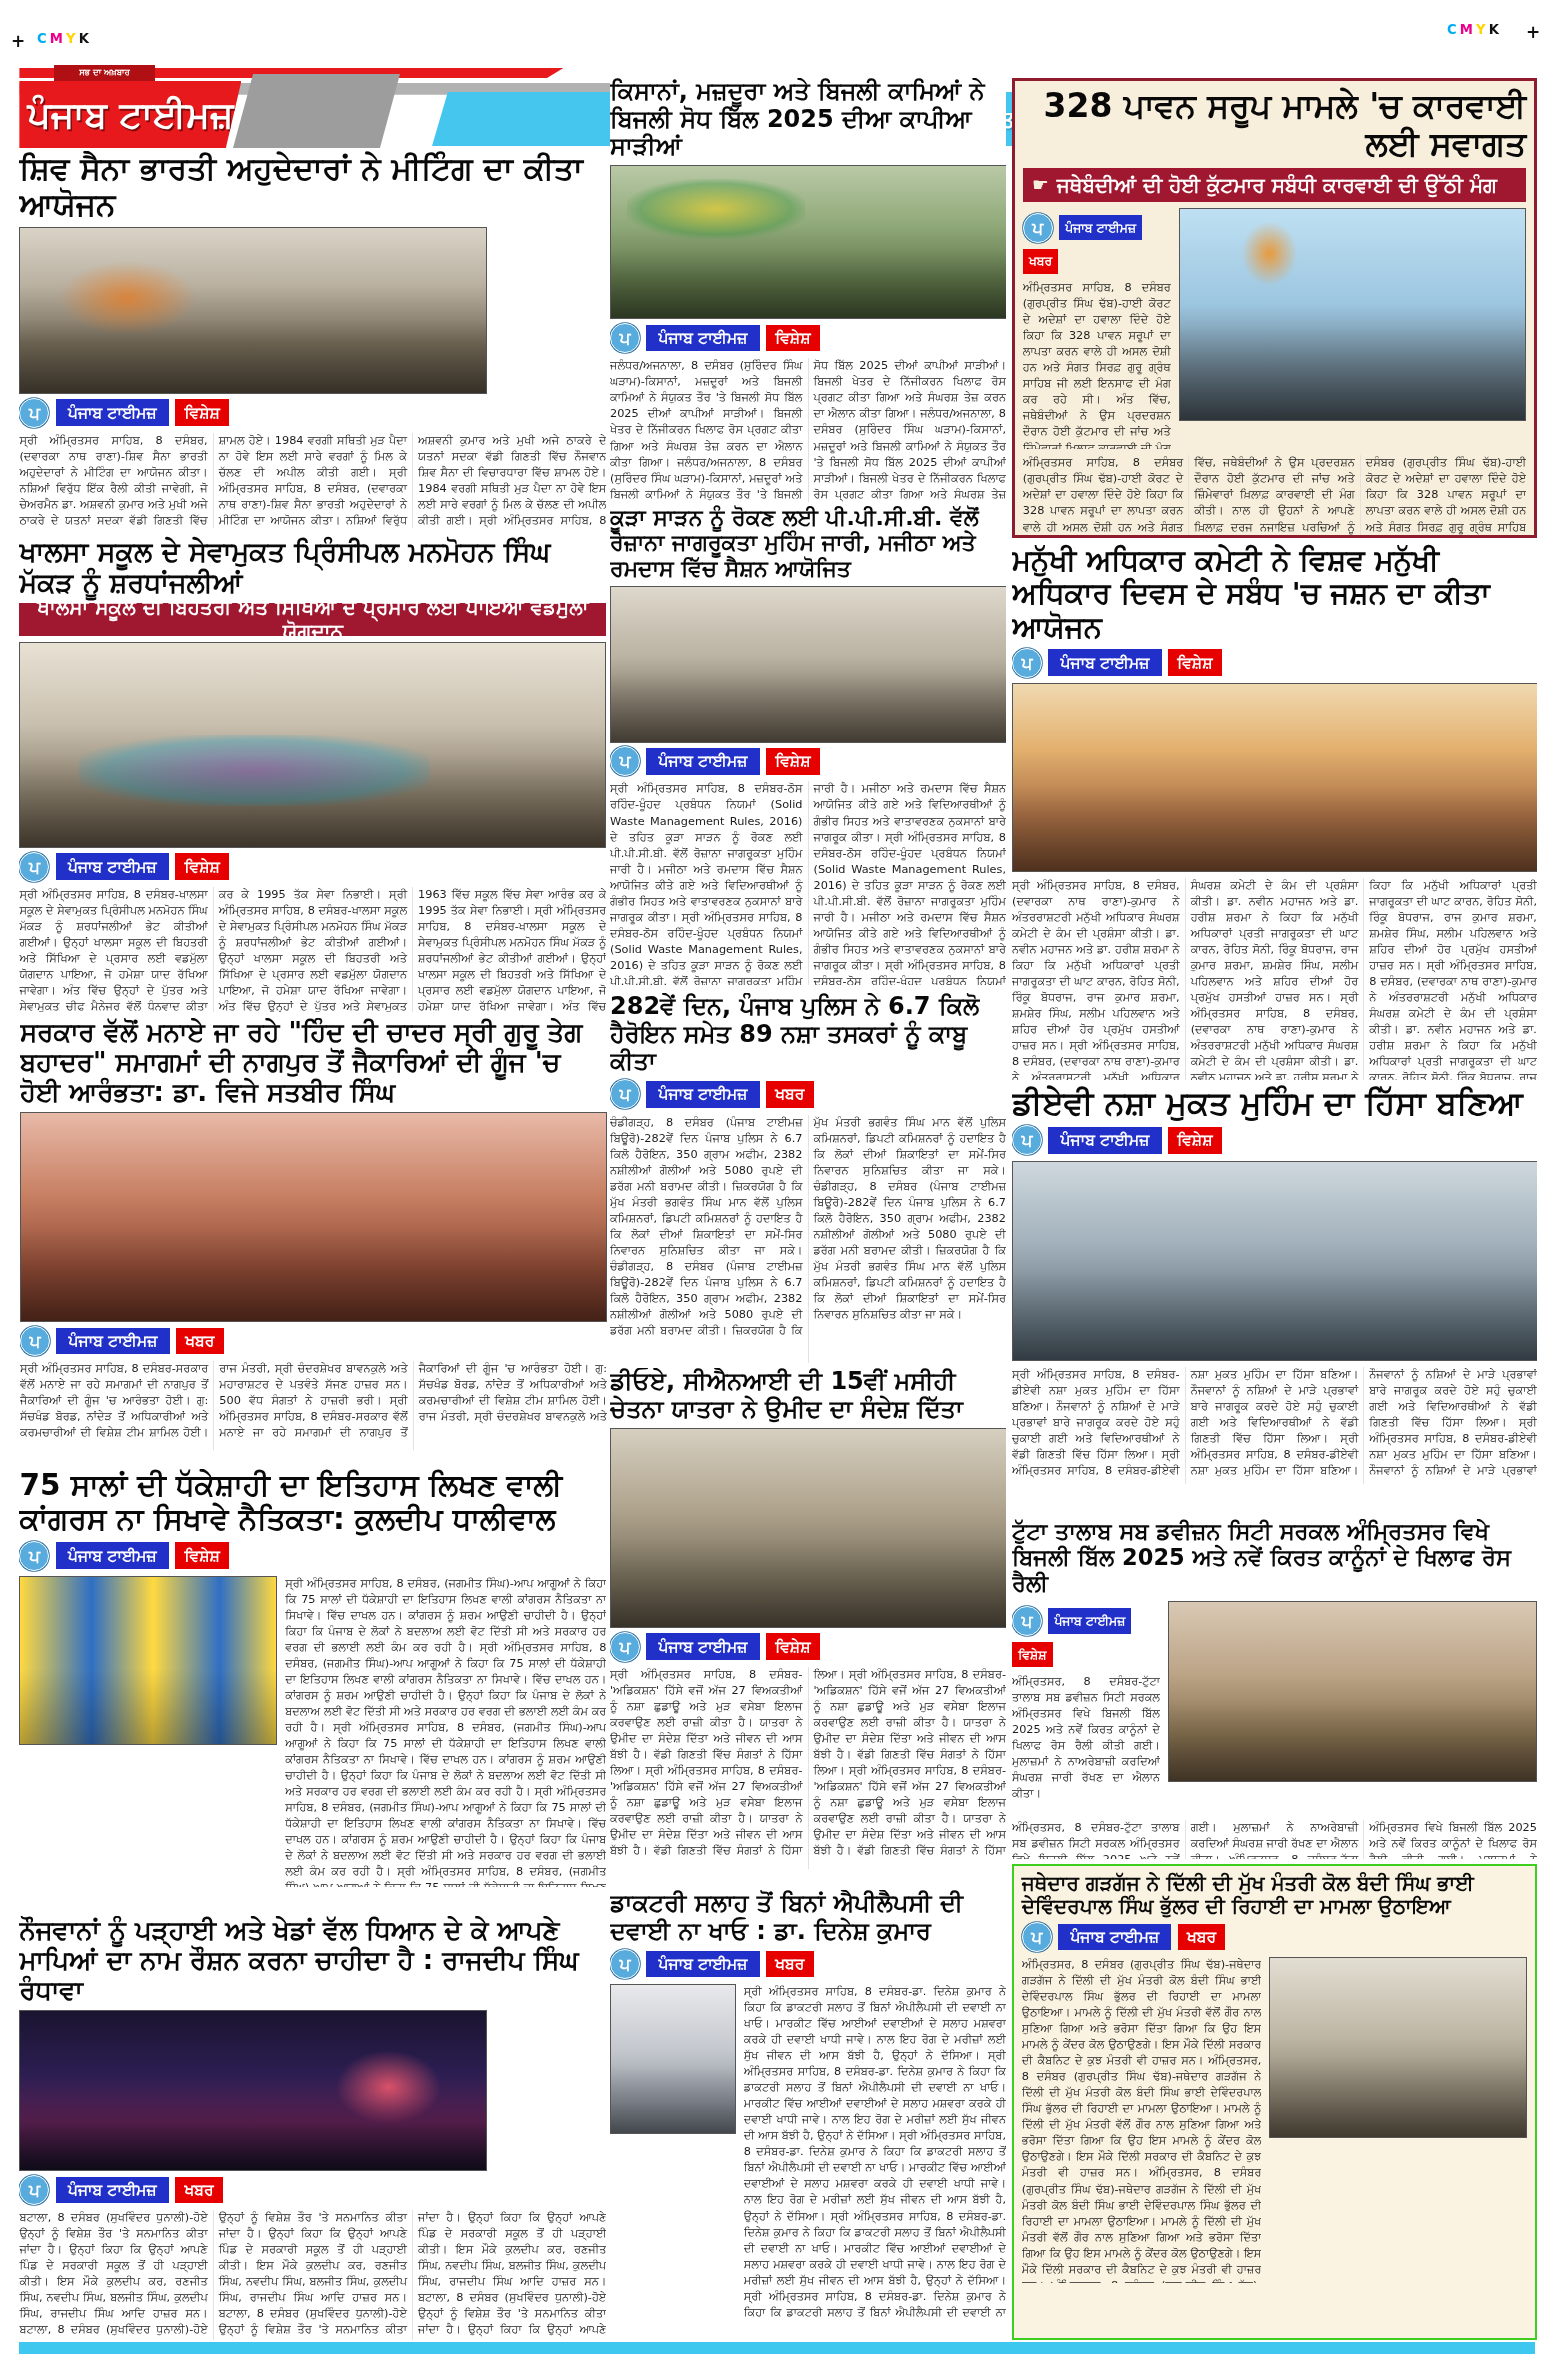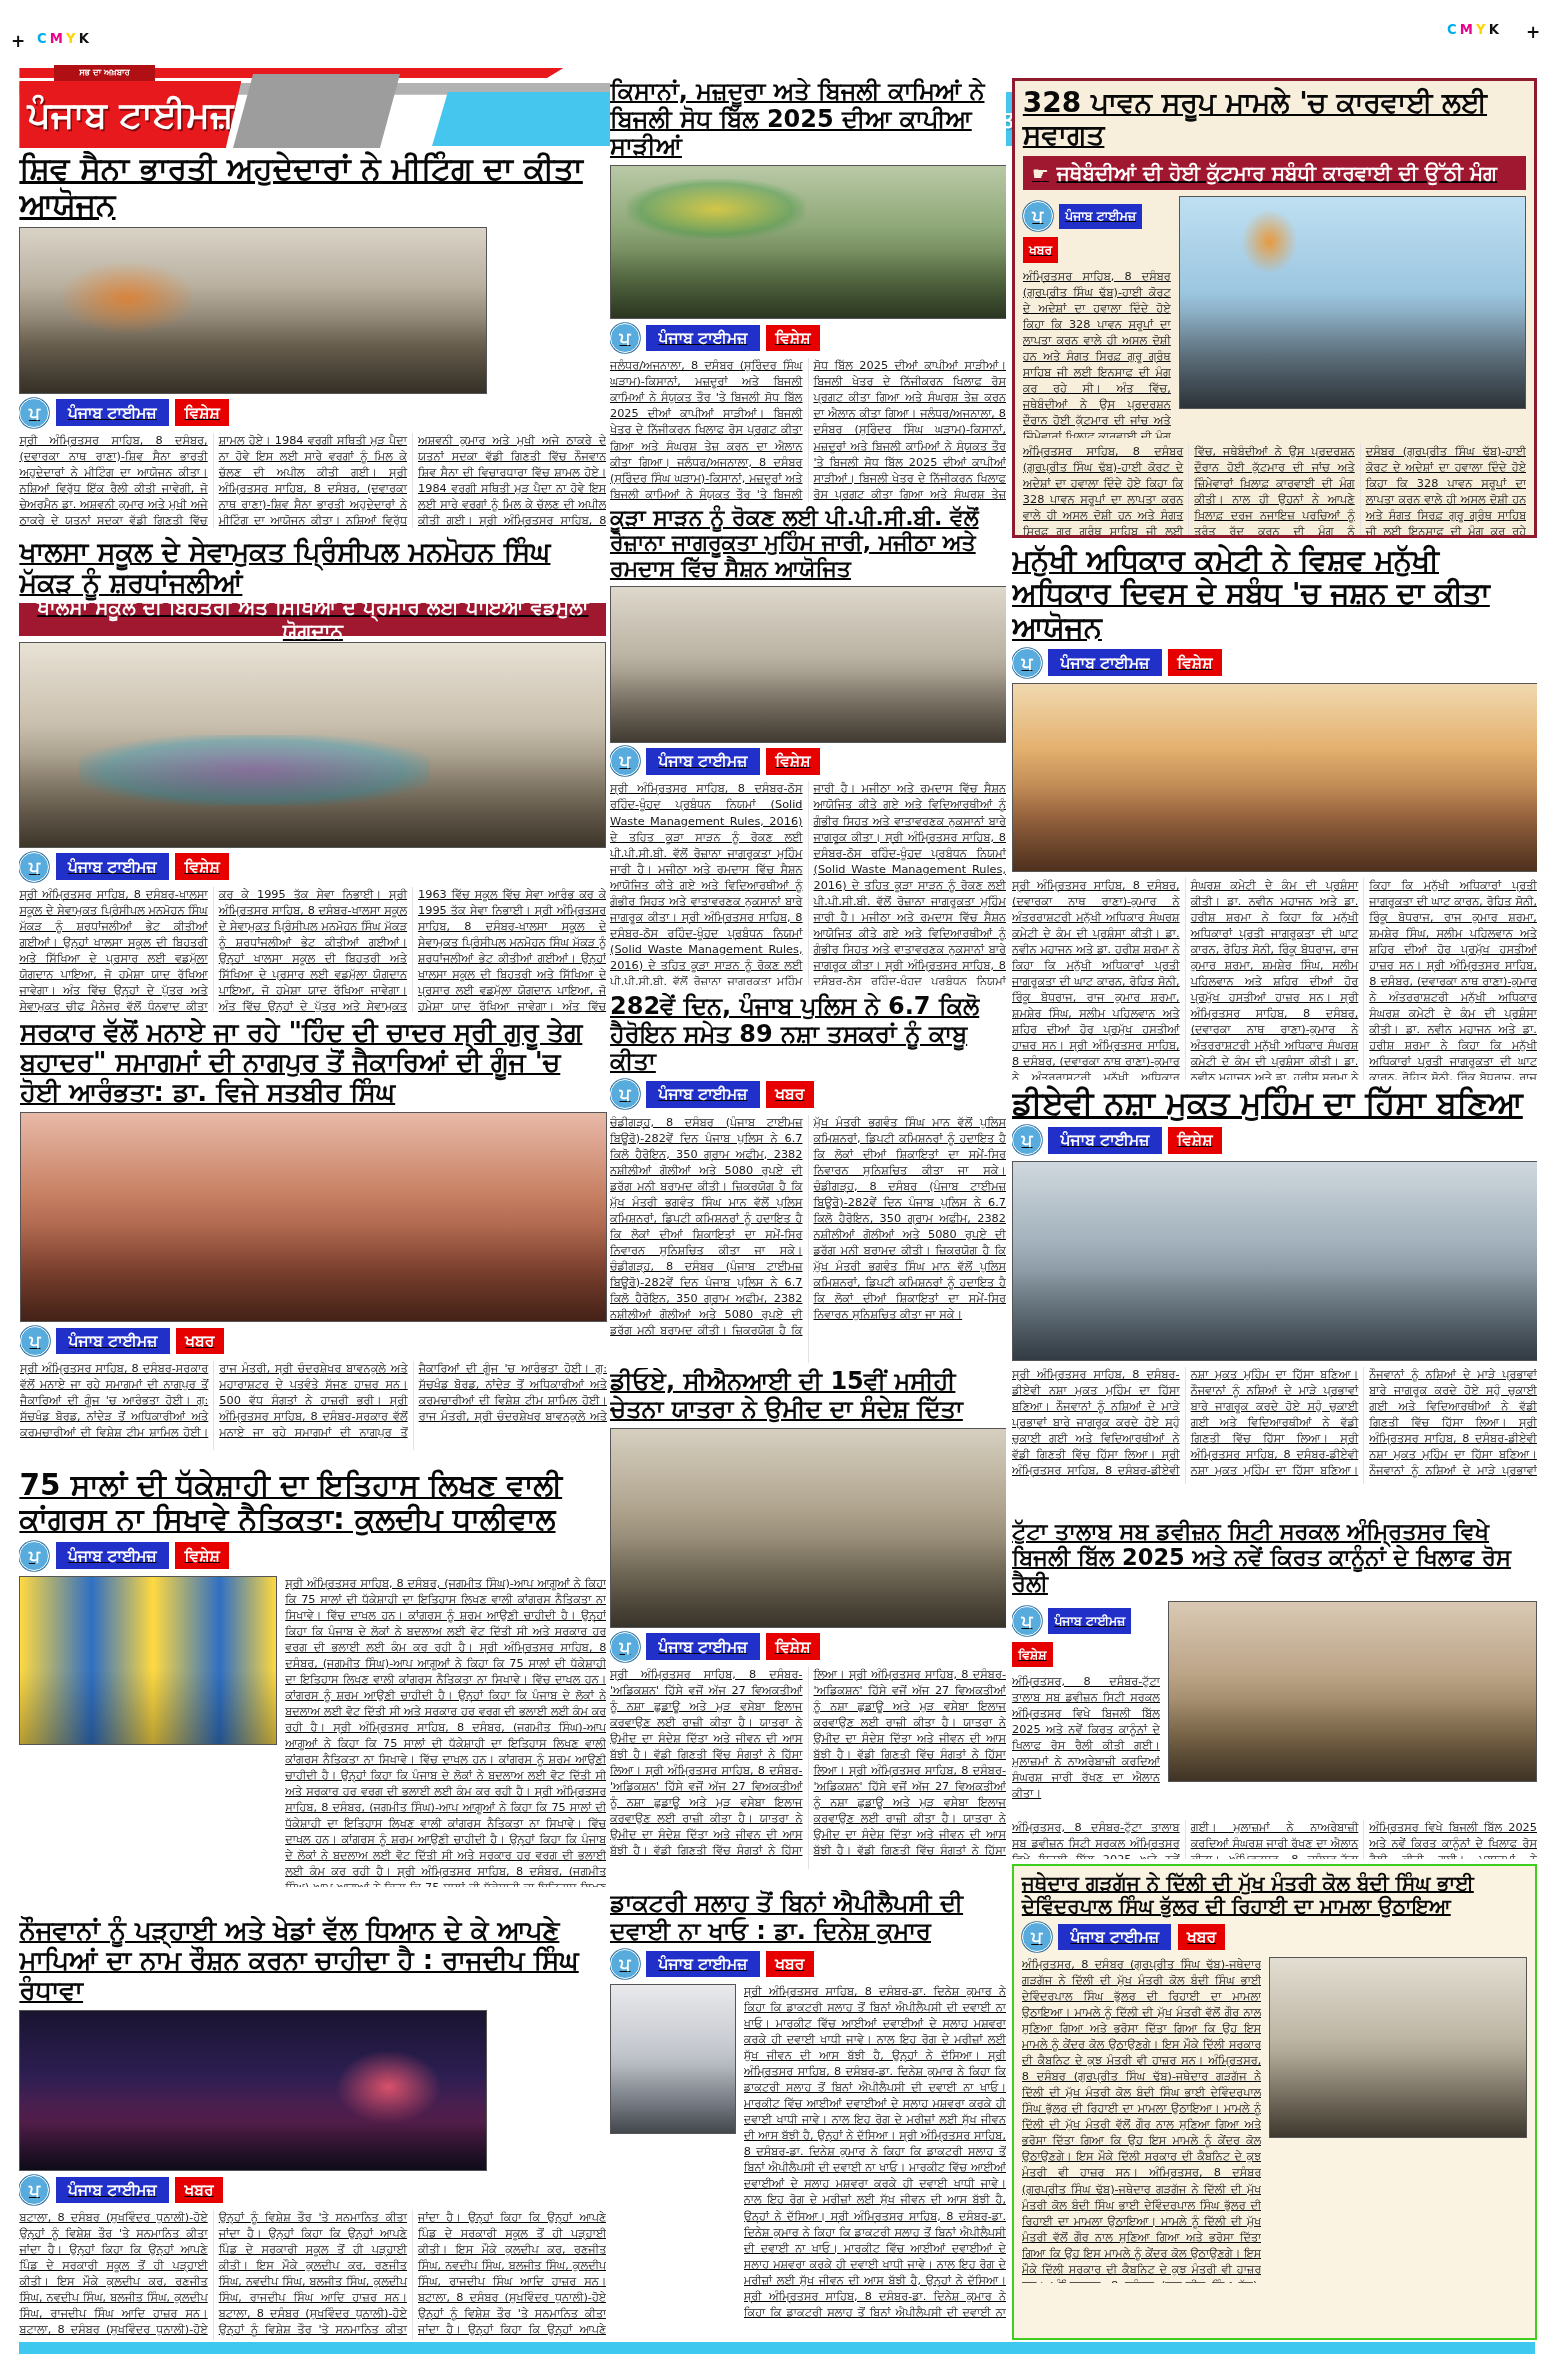--- a/index.html
+++ b/index.html
@@ -13,21 +13,21 @@
   .mast-gray-strip{background:#b2b2b2;clip-path:polygon(0 0,100% 0,98% 100%,0 100%);}
   .mast-gray-slab{background:#9d9d9d;clip-path:polygon(12% 0,100% 0,88% 100%,0 100%);}
   .logo-tab{background:#b01014;color:#fff;font-size:8.5px;text-align:center;line-height:15.5px;font-weight:bold;}
   .logo-box{background:#e8191c;clip-path:polygon(0 0,100% 0,93% 100%,0 100%);display:flex;align-items:center;justify-content:center;}
   .logo-box span{color:#fff;font-weight:bold;font-size:36px;text-shadow:1.6px 1.6px 0 #7d0a0c;}
   .edition-bar{background:#45c6ee;clip-path:polygon(1.5% 0,100% 0,100% 100%,0 100%);display:flex;align-items:center;justify-content:center;}
   .edition-bar span{color:#fff;font-weight:bold;font-size:23px;text-shadow:0.8px 0.8px 1.6px #1a7ea3;}
   .datebox{background:#fff;border:0.8px solid #222;display:flex;align-items:center;justify-content:center;font-weight:bold;font-size:14.8px;color:#111;}
   .pagenum{color:#fff;font-weight:bold;font-size:47px;font-style:italic;text-shadow:1.6px 1.6px 1.6px #1a7ea3;}
   
-  .art{position:absolute;overflow:hidden;background:#fff;text-decoration:underline;}
+  .art{position:absolute;overflow:hidden;background:#fff;}
   .hl{font-weight:bold;color:#090909;line-height:1.15;margin:0 0 4.7px 0;letter-spacing:0;}
   .sub-maroon{background:#a01830;color:#fff;font-weight:bold;text-align:center;display:flex;align-items:center;justify-content:center;margin-bottom:6.2px;}
   .sub-cyan{background:#12d8ec;color:#fff;font-weight:bold;text-align:center;display:flex;align-items:center;justify-content:center;margin-bottom:6.2px;}
   .badge-row{display:flex;align-items:center;gap:6.2px;margin:4.7px 0 6.2px 0;height:28px;}
   .badge-circle{width:28px;height:28px;border-radius:50%;background:#58abdd;color:#fff;font-weight:bold;font-size:17px;display:flex;align-items:center;justify-content:center;border:1.6px solid #fff;box-shadow:0 0 0 0.8px #2b6fa0;flex:0 0 auto;}
   .badge-pill{background:#2030c8;color:#fff;font-weight:bold;font-size:15.5px;padding:2.3px 12.4px;line-height:22px;flex:0 0 auto;}
   .badge-tag{background:#e60000;color:#fff;font-weight:bold;font-size:15.5px;padding:2.3px 9.3px;line-height:22px;flex:0 0 auto;}
   .body-txt{font-size:11.3px;line-height:1.42;color:#1c1c1c;text-align:justify;overflow:hidden;column-gap:11px;column-rule:0.8px solid #e2e2e2;}
   .photo{background:#888;border:0.8px solid #555;overflow:hidden;position:relative;}
   .photo:after{content:"";position:absolute;inset:0;background:linear-gradient(0deg,rgba(0,0,0,.28),rgba(255,255,255,0) 45%);}
@@ -203,21 +203,21 @@
       <div class="badge-pill">ਪੰਜਾਬ ਟਾਈਮਜ਼</div>
       <div class="badge-tag">ਖਬਰ</div>
     </div>
     <div style="overflow:hidden;height:334px;">
       <div class="photo ph-portrait fl" style="width:124px;height:148px;"></div>
       <div class="body-txt" style="height:334px;">ਸ੍ਰੀ ਅੰਮ੍ਰਿਤਸਰ ਸਾਹਿਬ, 8 ਦਸੰਬਰ-ਡਾ. ਦਿਨੇਸ਼ ਕੁਮਾਰ ਨੇ ਕਿਹਾ ਕਿ ਡਾਕਟਰੀ ਸਲਾਹ ਤੋਂ ਬਿਨਾਂ ਐਪੀਲੈਪਸੀ ਦੀ ਦਵਾਈ ਨਾ ਖਾਓ। ਮਾਰਕੀਟ ਵਿੱਚ ਆਈਆਂ ਦਵਾਈਆਂ ਦੇ ਸਲਾਹ ਮਸ਼ਵਰਾ ਕਰਕੇ ਹੀ ਦਵਾਈ ਖਾਧੀ ਜਾਵੇ। ਨਾਲ ਇਹ ਰੋਗ ਦੇ ਮਰੀਜ਼ਾਂ ਲਈ ਸੁੱਖ ਜੀਵਨ ਦੀ ਆਸ ਬੱਝੀ ਹੈ, ਉਨ੍ਹਾਂ ਨੇ ਦੱਸਿਆ। ਸ੍ਰੀ ਅੰਮ੍ਰਿਤਸਰ ਸਾਹਿਬ, 8 ਦਸੰਬਰ-ਡਾ. ਦਿਨੇਸ਼ ਕੁਮਾਰ ਨੇ ਕਿਹਾ ਕਿ ਡਾਕਟਰੀ ਸਲਾਹ ਤੋਂ ਬਿਨਾਂ ਐਪੀਲੈਪਸੀ ਦੀ ਦਵਾਈ ਨਾ ਖਾਓ। ਮਾਰਕੀਟ ਵਿੱਚ ਆਈਆਂ ਦਵਾਈਆਂ ਦੇ ਸਲਾਹ ਮਸ਼ਵਰਾ ਕਰਕੇ ਹੀ ਦਵਾਈ ਖਾਧੀ ਜਾਵੇ। ਨਾਲ ਇਹ ਰੋਗ ਦੇ ਮਰੀਜ਼ਾਂ ਲਈ ਸੁੱਖ ਜੀਵਨ ਦੀ ਆਸ ਬੱਝੀ ਹੈ, ਉਨ੍ਹਾਂ ਨੇ ਦੱਸਿਆ। ਸ੍ਰੀ ਅੰਮ੍ਰਿਤਸਰ ਸਾਹਿਬ, 8 ਦਸੰਬਰ-ਡਾ. ਦਿਨੇਸ਼ ਕੁਮਾਰ ਨੇ ਕਿਹਾ ਕਿ ਡਾਕਟਰੀ ਸਲਾਹ ਤੋਂ ਬਿਨਾਂ ਐਪੀਲੈਪਸੀ ਦੀ ਦਵਾਈ ਨਾ ਖਾਓ। ਮਾਰਕੀਟ ਵਿੱਚ ਆਈਆਂ ਦਵਾਈਆਂ ਦੇ ਸਲਾਹ ਮਸ਼ਵਰਾ ਕਰਕੇ ਹੀ ਦਵਾਈ ਖਾਧੀ ਜਾਵੇ। ਨਾਲ ਇਹ ਰੋਗ ਦੇ ਮਰੀਜ਼ਾਂ ਲਈ ਸੁੱਖ ਜੀਵਨ ਦੀ ਆਸ ਬੱਝੀ ਹੈ, ਉਨ੍ਹਾਂ ਨੇ ਦੱਸਿਆ। ਸ੍ਰੀ ਅੰਮ੍ਰਿਤਸਰ ਸਾਹਿਬ, 8 ਦਸੰਬਰ-ਡਾ. ਦਿਨੇਸ਼ ਕੁਮਾਰ ਨੇ ਕਿਹਾ ਕਿ ਡਾਕਟਰੀ ਸਲਾਹ ਤੋਂ ਬਿਨਾਂ ਐਪੀਲੈਪਸੀ ਦੀ ਦਵਾਈ ਨਾ ਖਾਓ। ਮਾਰਕੀਟ ਵਿੱਚ ਆਈਆਂ ਦਵਾਈਆਂ ਦੇ ਸਲਾਹ ਮਸ਼ਵਰਾ ਕਰਕੇ ਹੀ ਦਵਾਈ ਖਾਧੀ ਜਾਵੇ। ਨਾਲ ਇਹ ਰੋਗ ਦੇ ਮਰੀਜ਼ਾਂ ਲਈ ਸੁੱਖ ਜੀਵਨ ਦੀ ਆਸ ਬੱਝੀ ਹੈ, ਉਨ੍ਹਾਂ ਨੇ ਦੱਸਿਆ। ਸ੍ਰੀ ਅੰਮ੍ਰਿਤਸਰ ਸਾਹਿਬ, 8 ਦਸੰਬਰ-ਡਾ. ਦਿਨੇਸ਼ ਕੁਮਾਰ ਨੇ ਕਿਹਾ ਕਿ ਡਾਕਟਰੀ ਸਲਾਹ ਤੋਂ ਬਿਨਾਂ ਐਪੀਲੈਪਸੀ ਦੀ ਦਵਾਈ ਨਾ ਖਾਓ। ਮਾਰਕੀਟ ਵਿੱਚ ਆਈਆਂ ਦਵਾਈਆਂ ਦੇ ਸਲਾਹ ਮਸ਼ਵਰਾ ਕਰਕੇ ਹੀ ਦਵਾਈ ਖਾਧੀ ਜਾਵੇ। ਨਾਲ ਇਹ ਰੋਗ ਦੇ ਮਰੀਜ਼ਾਂ ਲਈ ਸੁੱਖ ਜੀਵਨ ਦੀ ਆਸ ਬੱਝੀ ਹੈ, ਉਨ੍ਹਾਂ ਨੇ ਦੱਸਿਆ। ਸ੍ਰੀ ਅੰਮ੍ਰਿਤਸਰ ਸਾਹਿਬ, 8 ਦਸੰਬਰ-ਡਾ. ਦਿਨੇਸ਼ ਕੁਮਾਰ ਨੇ ਕਿਹਾ ਕਿ ਡਾਕਟਰੀ ਸਲਾਹ ਤੋਂ ਬਿਨਾਂ ਐਪੀਲੈਪਸੀ ਦੀ ਦਵਾਈ ਨਾ ਖਾਓ। ਮਾਰਕੀਟ ਵਿੱਚ ਆਈਆਂ ਦਵਾਈਆਂ ਦੇ ਸਲਾਹ ਮਸ਼ਵਰਾ ਕਰਕੇ ਹੀ ਦਵਾਈ ਖਾਧੀ ਜਾਵੇ। ਨਾਲ ਇਹ ਰੋਗ ਦੇ ਮਰੀਜ਼ਾਂ ਲਈ ਸੁੱਖ ਜੀਵਨ ਦੀ ਆਸ ਬੱਝੀ ਹੈ, ਉਨ੍ਹਾਂ ਨੇ ਦੱਸਿਆ। ਸ੍ਰੀ ਅੰਮ੍ਰਿਤਸਰ ਸਾਹਿਬ, 8 ਦਸੰਬਰ-ਡਾ. ਦਿਨੇਸ਼ ਕੁਮਾਰ ਨੇ ਕਿਹਾ ਕਿ ਡਾਕਟਰੀ ਸਲਾਹ ਤੋਂ ਬਿਨਾਂ ਐਪੀਲੈਪਸੀ ਦੀ ਦਵਾਈ ਨਾ ਖਾਓ। ਮਾਰਕੀਟ ਵਿੱਚ ਆਈਆਂ ਦਵਾਈਆਂ ਦੇ ਸਲਾਹ ਮਸ਼ਵਰਾ ਕਰਕੇ ਹੀ ਦਵਾਈ ਖਾਧੀ ਜਾਵੇ। ਨਾਲ ਇਹ ਰੋਗ ਦੇ ਮਰੀਜ਼ਾਂ ਲਈ ਸੁੱਖ ਜੀਵਨ ਦੀ ਆਸ ਬੱਝੀ ਹੈ, ਉਨ੍ਹਾਂ ਨੇ ਦੱਸਿਆ।</div>
     </div>
   </div>
 
   <div class="art cream-box" style="left:1012px;top:78px;width:525px;height:460px;">
-    <h2 class="hl" style="font-size:28px;">328 ਪਾਵਨ ਸਰੂਪ ਮਾਮਲੇ 'ਚ ਕਾਰਵਾਈ ਲਈ ਸਵਾਗਤ</h2>
+    <h2 class="hl" style="font-size:33px;text-align:right;">328 ਪਾਵਨ ਸਰੂਪ ਮਾਮਲੇ 'ਚ ਕਾਰਵਾਈ ਲਈ ਸਵਾਗਤ</h2>
     <div class="sub-maroon" style="height:34px;font-size:20px;justify-content:flex-start;padding-left:9.3px;">
       <span class="hand">☛</span>
       <span>ਜਥੇਬੰਦੀਆਂ ਦੀ ਹੋਈ ਕੁੱਟਮਾਰ ਸਬੰਧੀ ਕਾਰਵਾਈ ਦੀ ਉੱਠੀ ਮੰਗ</span>
     </div>
     <div style="display:flex;gap:7.8px;">
       <div style="width:148px;flex:0 0 auto;">
         <div class="badge-row" style="flex-wrap:wrap;height:auto;">
           <div class="badge-circle">ਪ</div>
           <div class="badge-pill" style="font-size:12.4px;padding:1.6px 6.2px;">ਪੰਜਾਬ ਟਾਈਮਜ਼</div>
           <div class="badge-tag" style="font-size:12.4px;padding:1.6px 6.2px;">ਖਬਰ</div>

